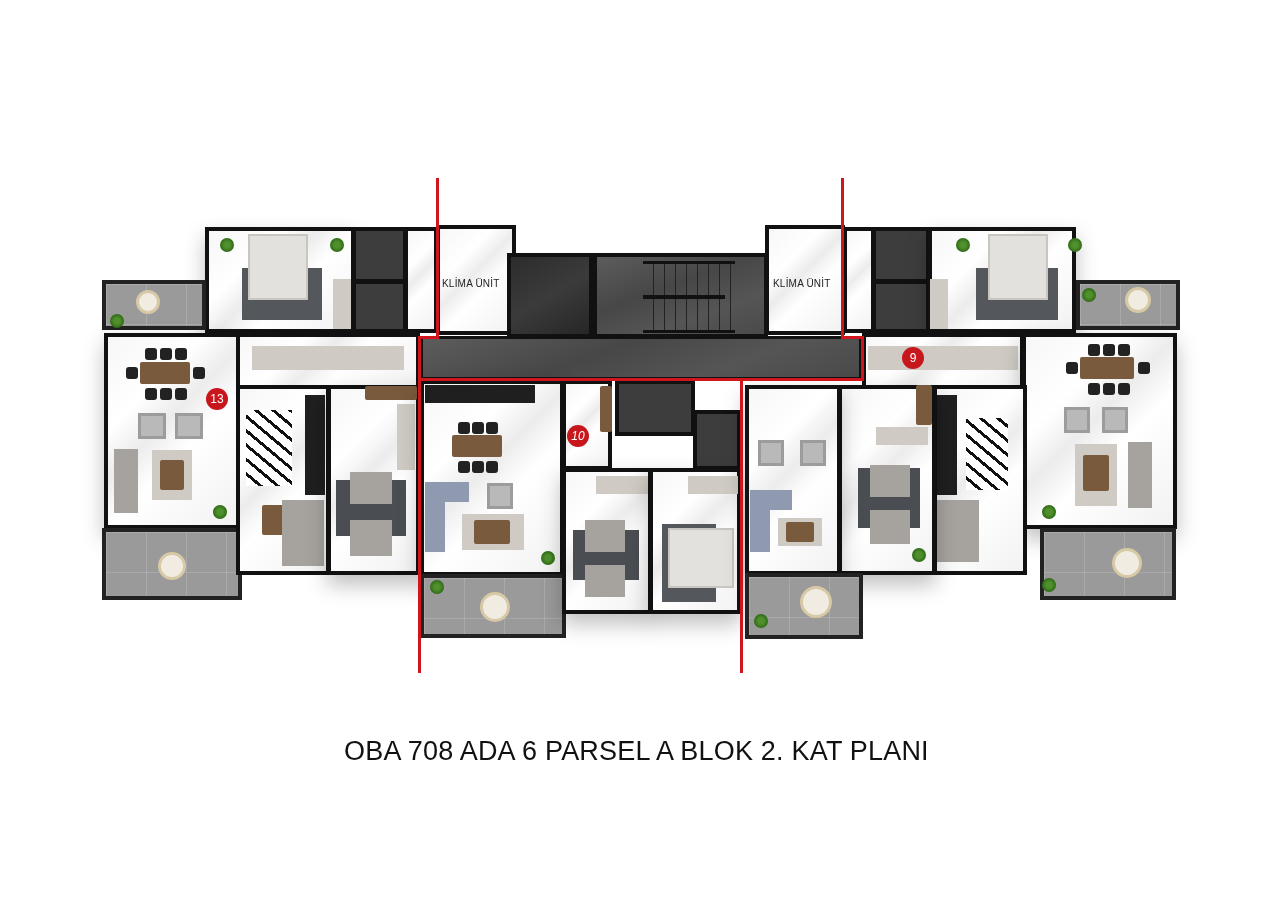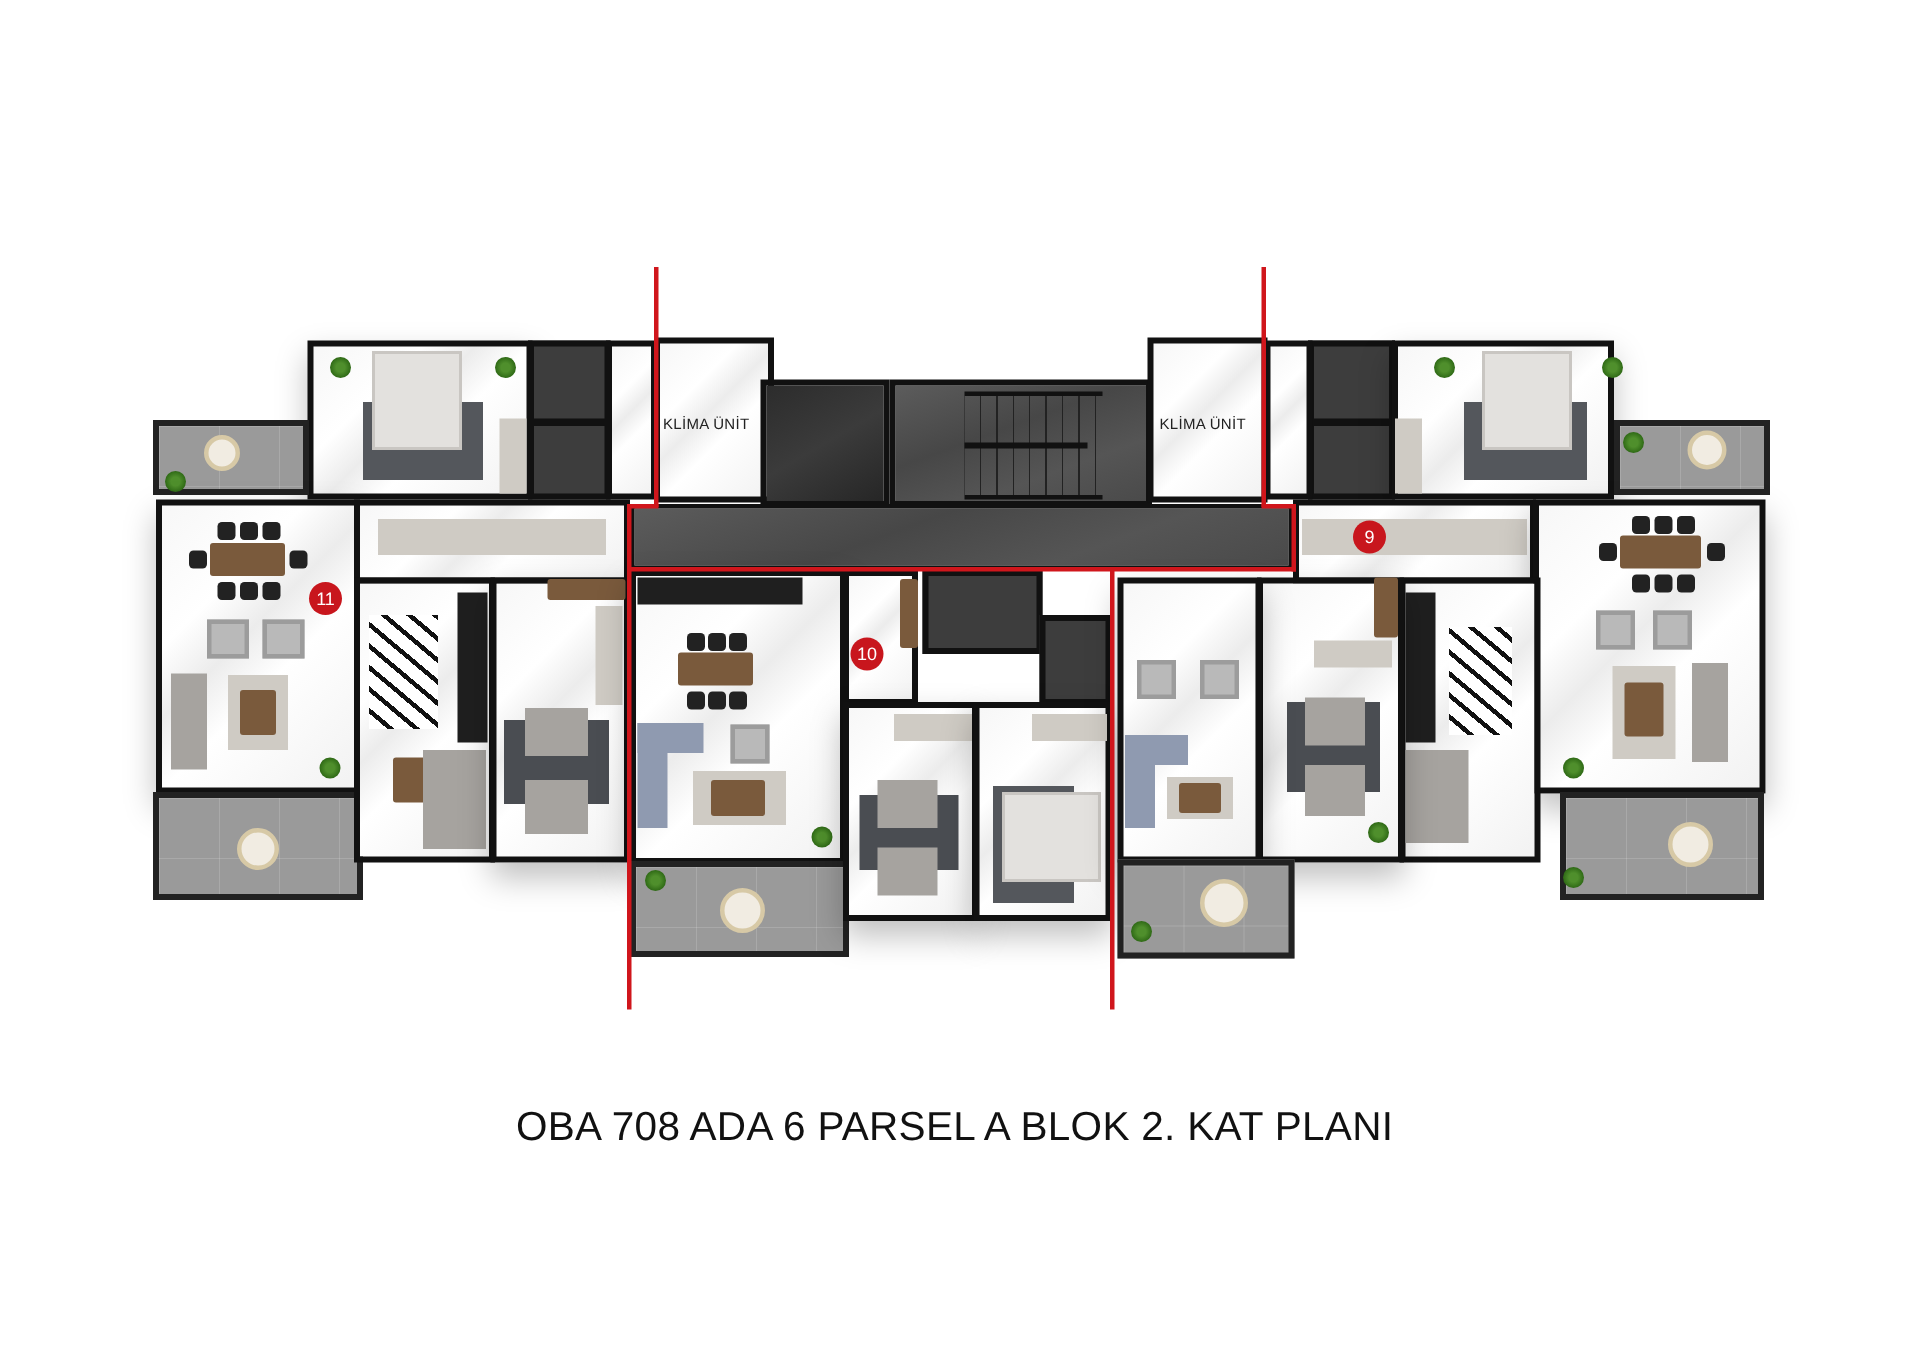--- a/index.html
+++ b/index.html
@@ -61,21 +61,21 @@
 <div class="abs chair" style="left:160px;top:388px;"></div>
 <div class="abs chair" style="left:175px;top:388px;"></div>
 <div class="abs chair" style="left:126px;top:367px;"></div>
 <div class="abs chair" style="left:193px;top:367px;"></div>
 <div class="abs armchair" style="left:138px;top:413px;width:28px;height:26px;"></div>
 <div class="abs armchair" style="left:175px;top:413px;width:28px;height:26px;"></div>
 <div class="abs sofa-grey" style="left:114px;top:449px;width:24px;height:64px;"></div>
 <div class="abs rug-light" style="left:152px;top:450px;width:40px;height:50px;"></div>
 <div class="abs table-wood" style="left:160px;top:460px;width:24px;height:30px;"></div>
 <div class="abs plant" style="left:213px;top:505px;"></div>
-<div class="abs badge" style="left:206px;top:388px;">11</div>
+<div class="abs badge" style="left:206px;top:388px;">13</div>
 
 <div class="abs balcony" style="left:102px;top:528px;width:140px;height:72px;"></div>
 <div class="abs round-table" style="left:158px;top:552px;width:28px;height:28px;"></div>
 
 <div class="abs room marble" style="left:236px;top:333px;width:184px;height:56px;"></div>
 <div class="abs rug-light" style="left:252px;top:346px;width:152px;height:24px;"></div>
 
 <div class="abs room marble" style="left:236px;top:385px;width:94px;height:190px;"></div>
 <div class="abs zebra" style="left:246px;top:410px;width:46px;height:76px;"></div>
 <div class="abs kitchen" style="left:305px;top:395px;width:20px;height:100px;"></div>
@@ -116,21 +116,21 @@
 <div class="abs armchair" style="left:487px;top:483px;width:26px;height:26px;"></div>
 <div class="abs rug-light" style="left:462px;top:514px;width:62px;height:36px;"></div>
 <div class="abs table-wood" style="left:474px;top:520px;width:36px;height:24px;"></div>
 <div class="abs plant" style="left:541px;top:551px;"></div>
 
 <div class="abs balcony" style="left:420px;top:574px;width:146px;height:64px;"></div>
 <div class="abs round-table" style="left:480px;top:592px;width:30px;height:30px;"></div>
 <div class="abs plant" style="left:430px;top:580px;"></div>
 
 <div class="abs room marble" style="left:562px;top:380px;width:50px;height:90px;"></div>
-<div class="abs badge" style="left:567px;top:425px;">10</div>
+<div class="abs badge" style="left:567px;top:425px;font-style:italic;">10</div>
 <div class="abs table-wood" style="left:600px;top:386px;width:12px;height:46px;"></div>
 <div class="abs wc room" style="left:615px;top:380px;width:80px;height:56px;"></div>
 <div class="abs wc room" style="left:693px;top:410px;width:48px;height:60px;"></div>
 
 <div class="abs room marble shadow" style="left:562px;top:468px;width:90px;height:146px;"></div>
 <div class="abs rug-light" style="left:596px;top:476px;width:52px;height:18px;"></div>
 <div class="abs rug-dark" style="left:573px;top:530px;width:66px;height:50px;"></div>
 <div class="abs sofa-grey" style="left:585px;top:520px;width:40px;height:32px;"></div>
 <div class="abs sofa-grey" style="left:585px;top:565px;width:40px;height:32px;"></div>
 

